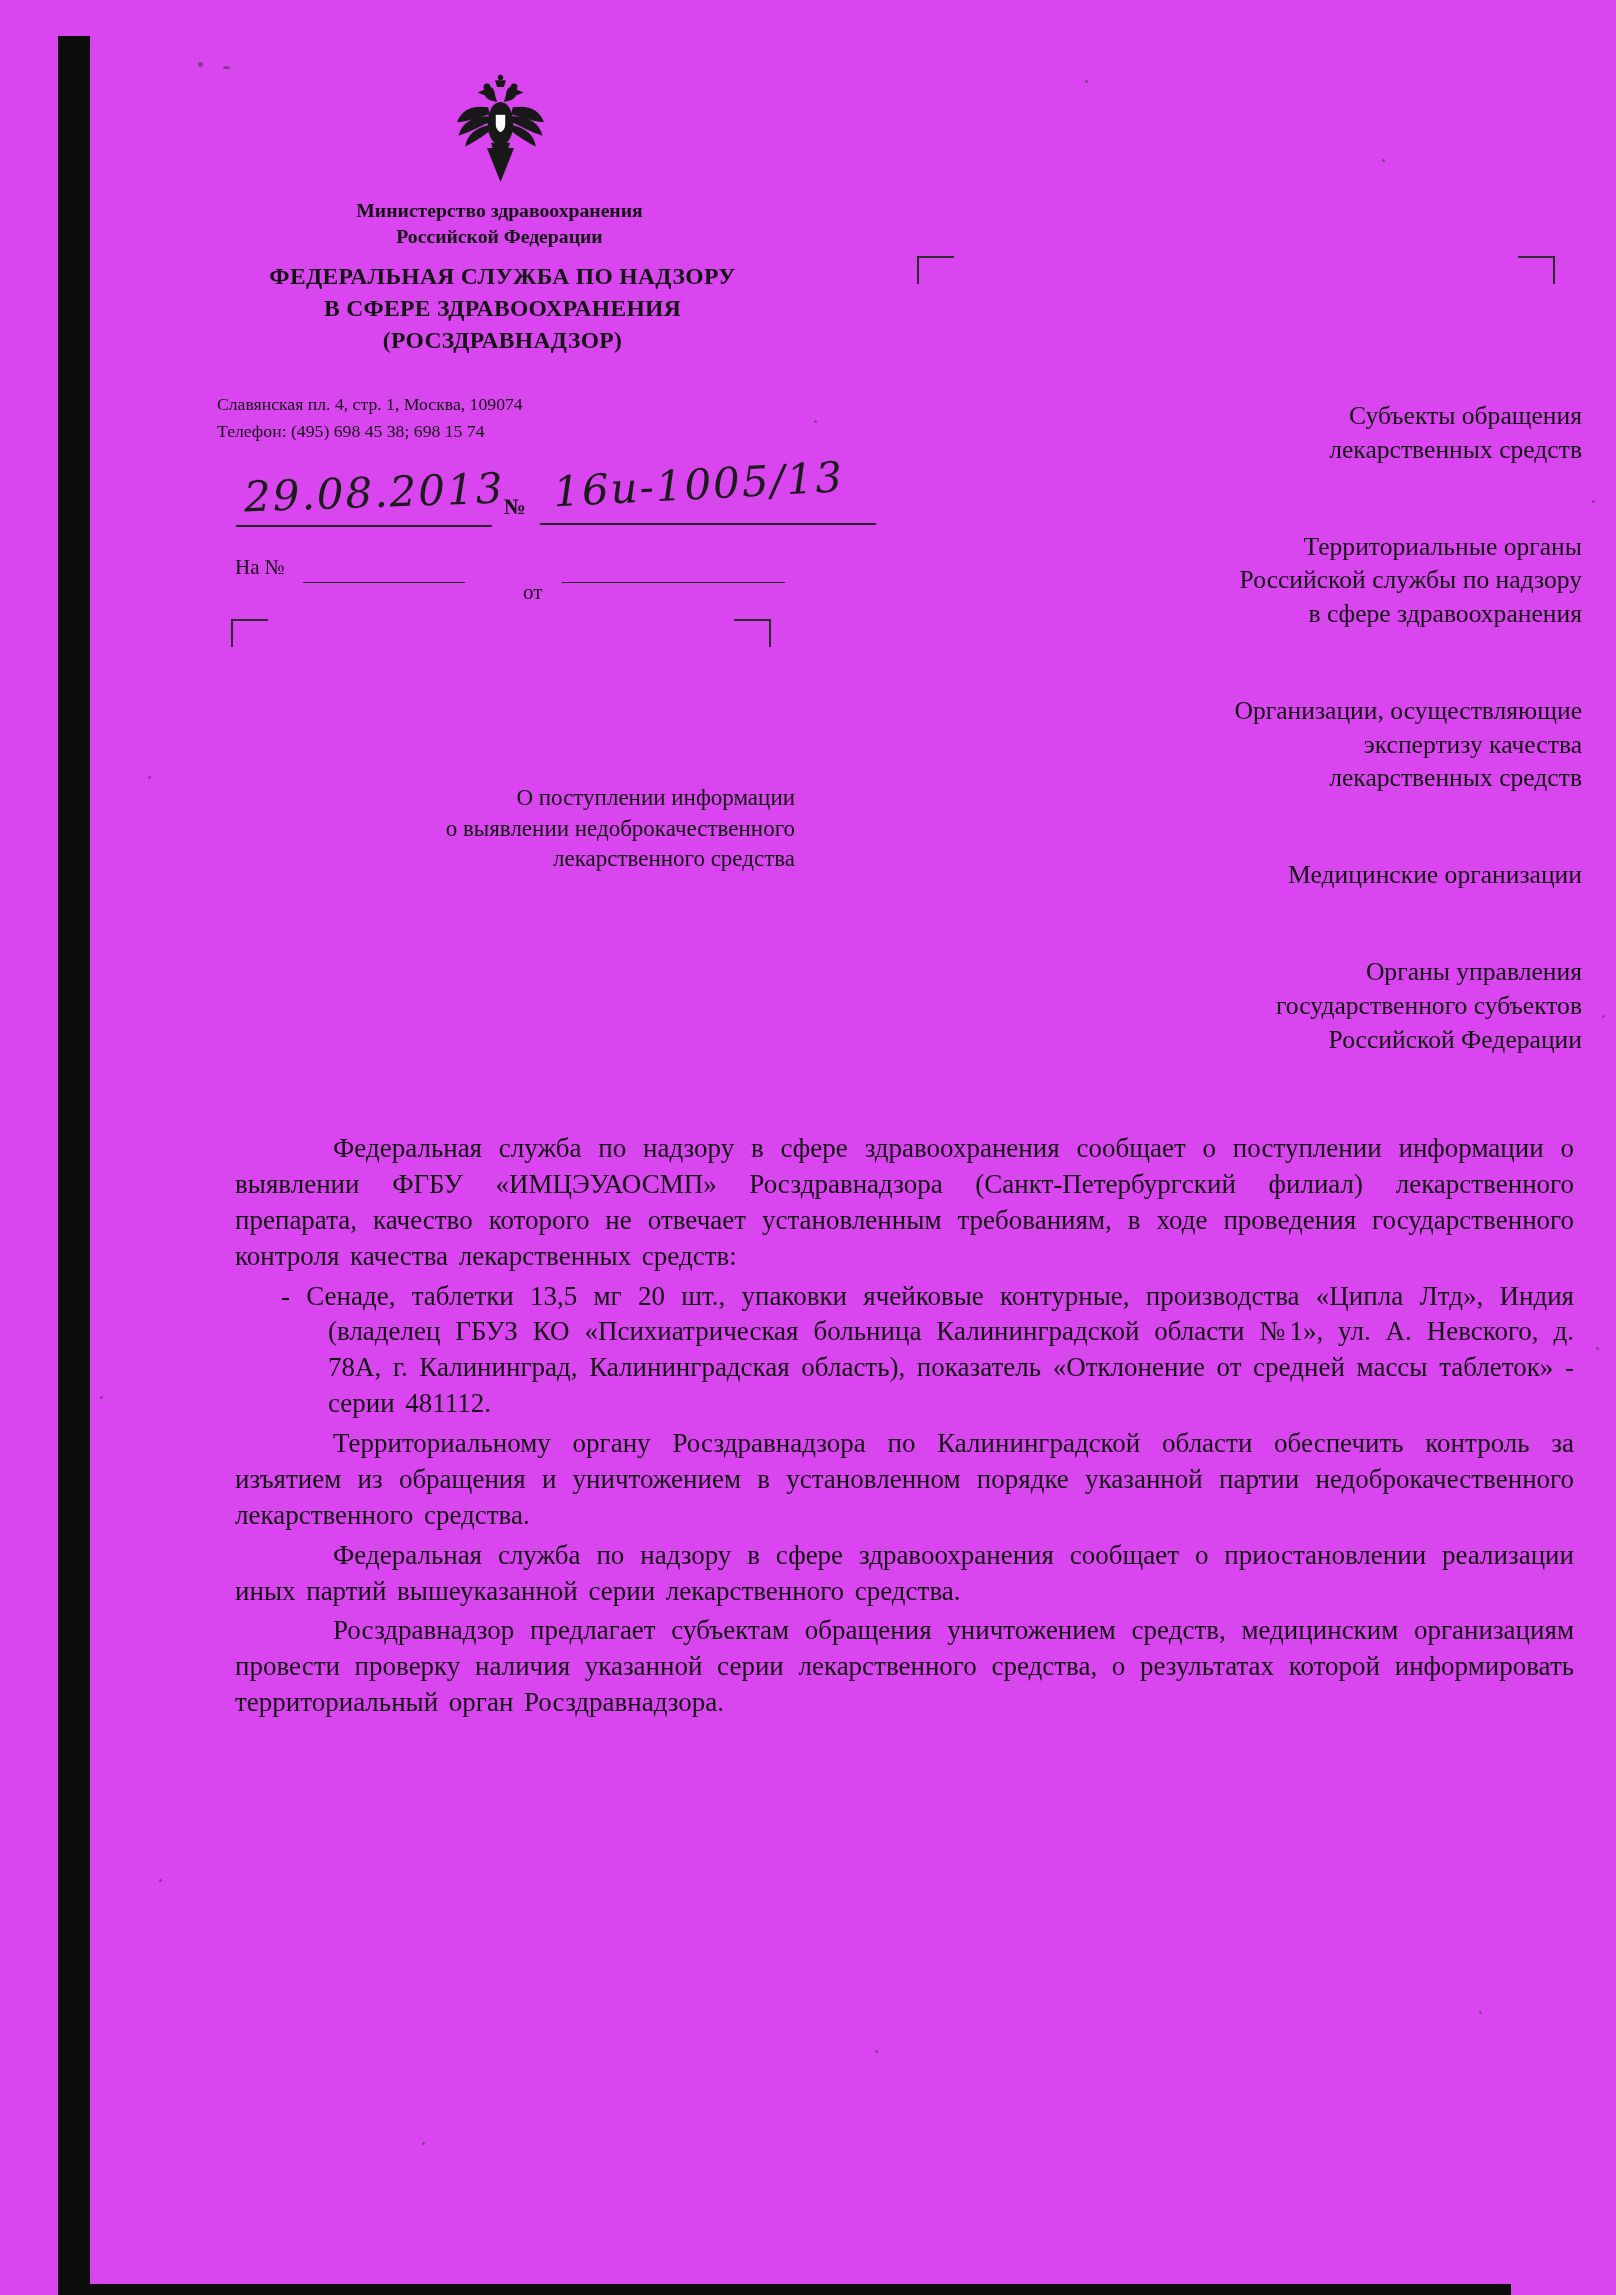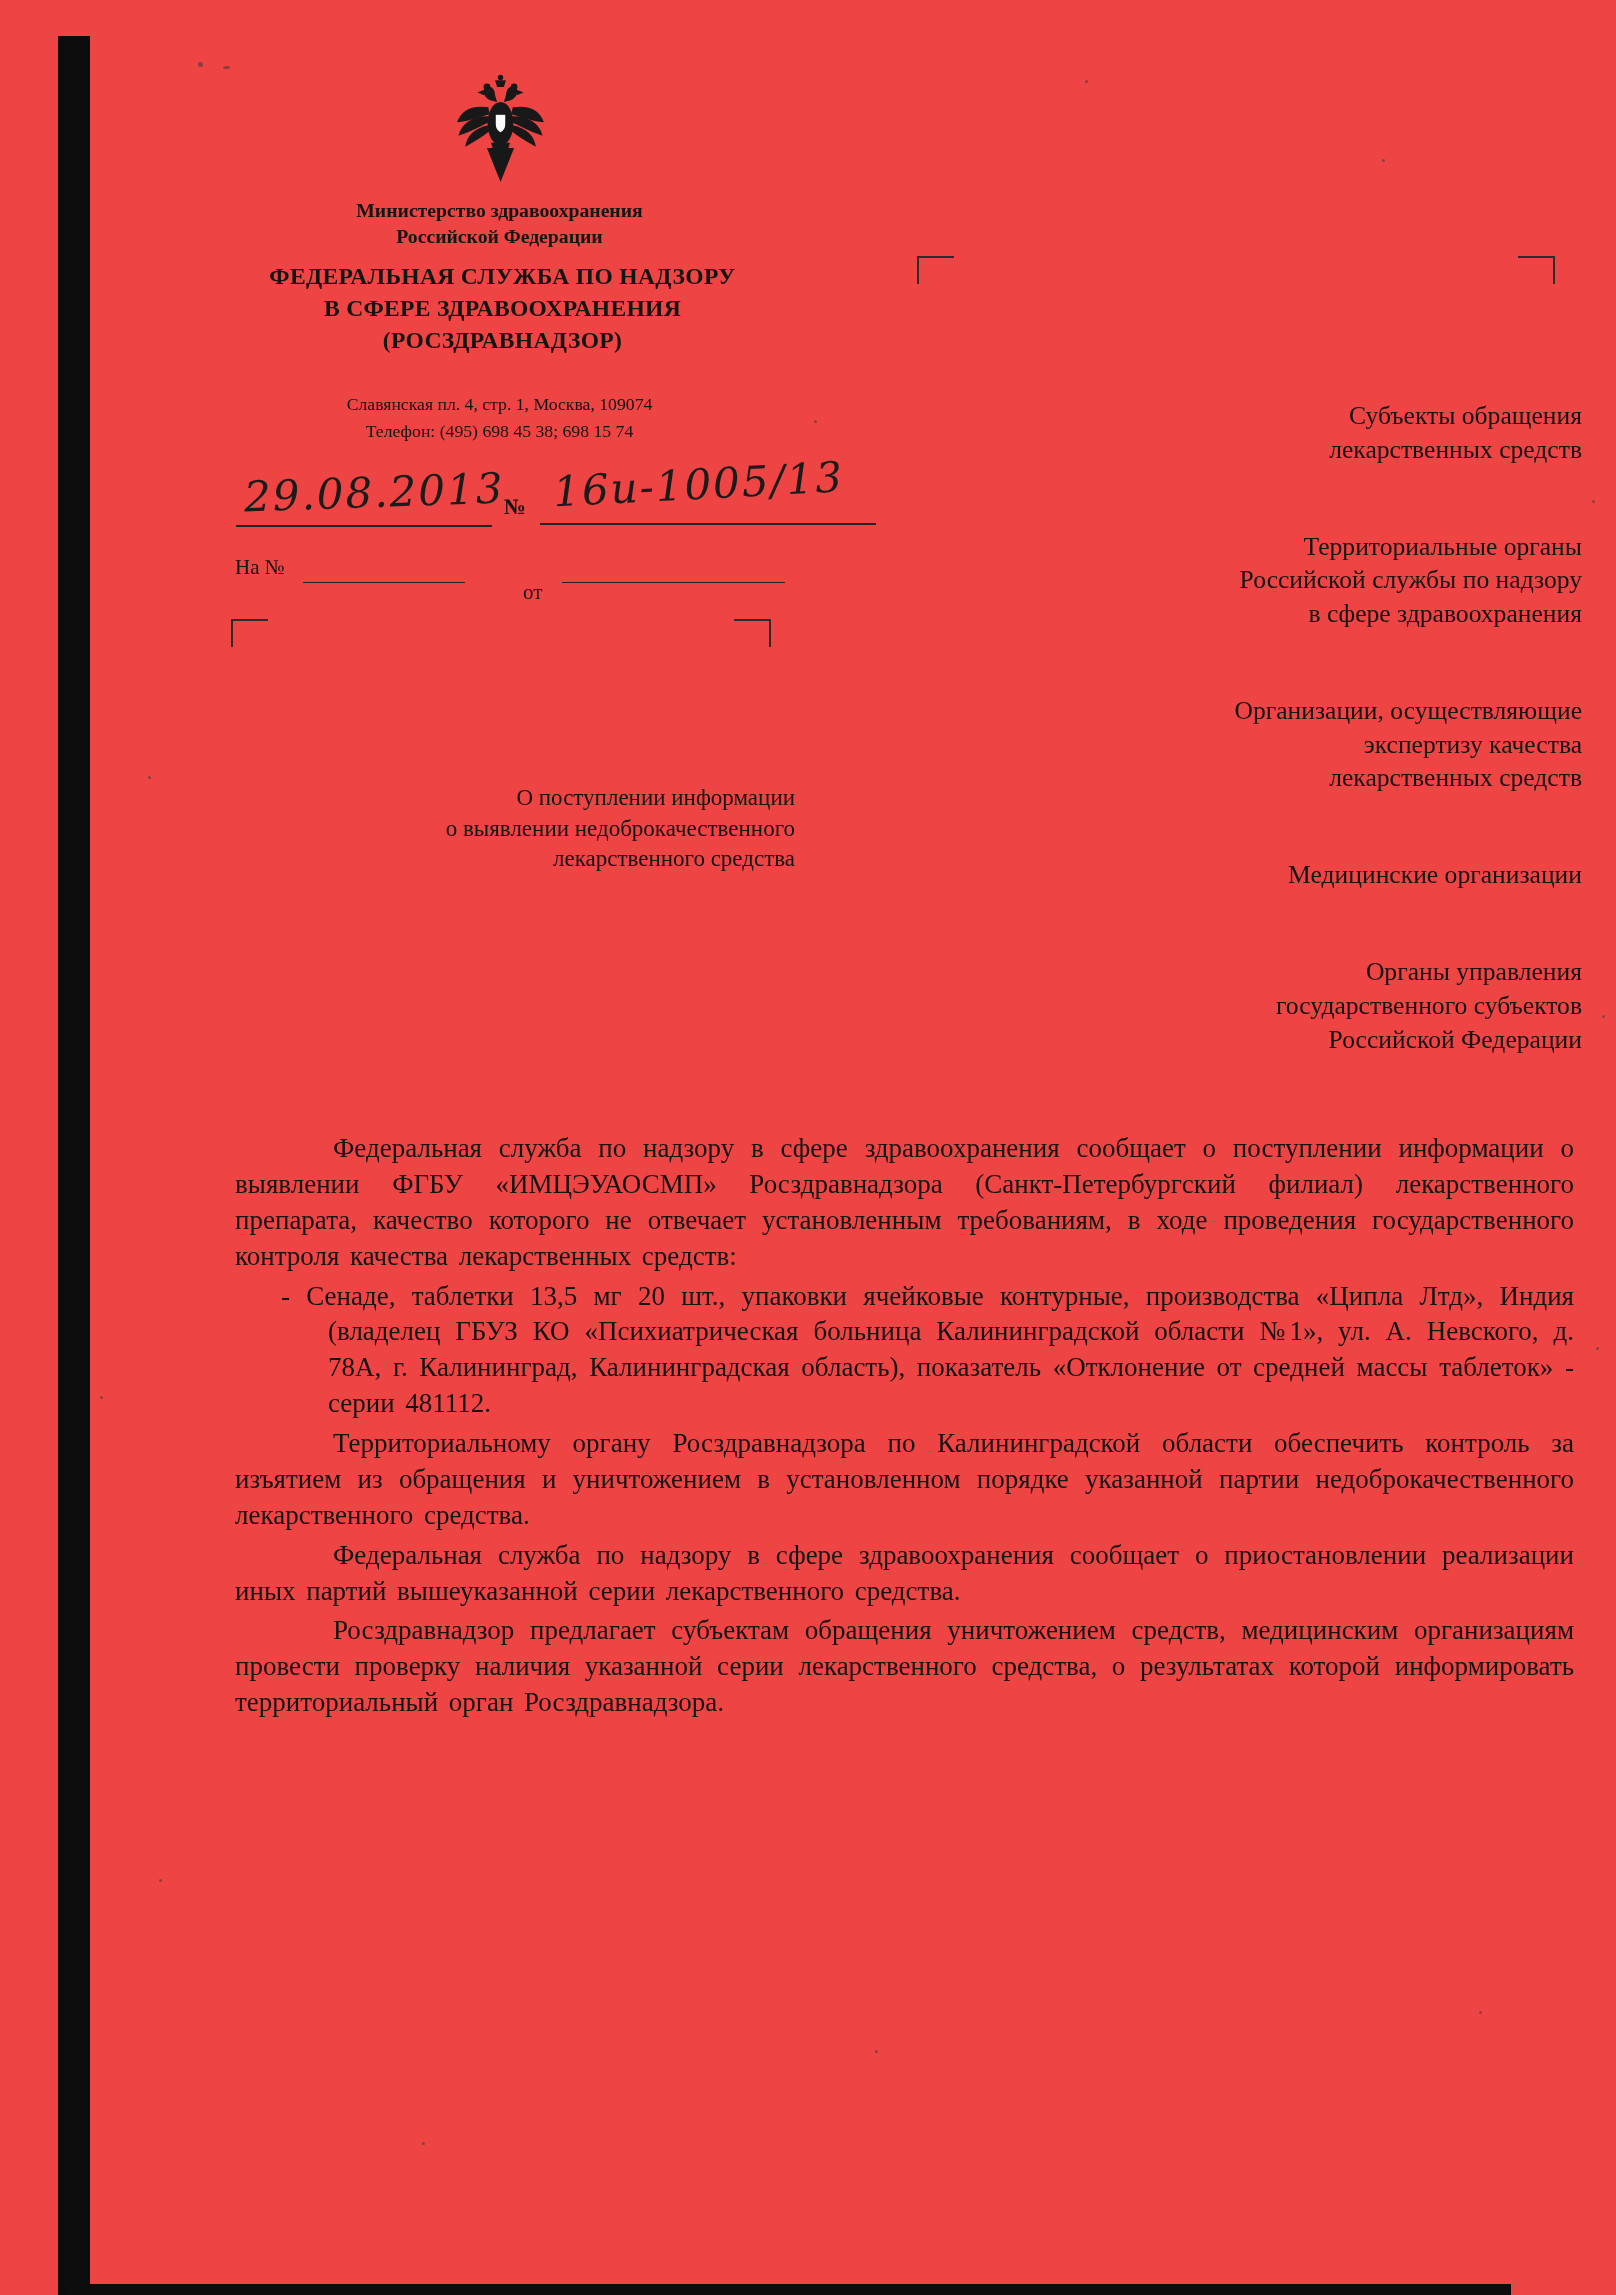--- a/index.html
+++ b/index.html
@@ -1,20 +1,20 @@
 <!DOCTYPE html>
 <html style="font-size:10.5px"><head>
 <meta charset="utf-8">
 <style>
   * { margin:0; padding:0; box-sizing:border-box; }
   html,body { background:#e8e8e8; }
   body { width:1617px; height:2295px; position:relative; }
   .page {
     position:absolute; inset:0;
-    background:#ef4444;
+    background:#d946ef;
     font-family:"Liberation Serif","DejaVu Serif",serif;
     color:#141414;
     overflow:hidden;
   }
   
   .left-bar { position:absolute; left:58px; top:36px; width:31.5px; height:2259px; background:#0c0c0c; }
   .bottom-bar { position:absolute; left:68px; top:2284px; width:1443px; height:10.5px; background:#0d0d0d; }
   .speck { position:absolute; background:#3a3a3a; border-radius:50%; opacity:.55; }
 
   
@@ -24,21 +24,21 @@
     text-align:center; font-weight:bold; font-size:19.7px; line-height:1.3;
     white-space:pre-line;
   }
   .agency {
     position:absolute; left:217px; top:261px; width:571px;
     text-align:center; font-weight:bold; font-size:23.6px; line-height:1.35;
     white-space:pre-line; letter-spacing:0.3px;
   }
   .addr {
     position:absolute; left:217px; top:391px; width:565px;
-    text-align:center; font-size:17.7px; line-height:1.55; white-space:pre-line;
+    text-align:left; font-size:17.7px; line-height:1.55; white-space:pre-line;
   }
 
   
   .handwriting {
     font-family:"DejaVu Serif",serif; font-style:italic;
     font-size:42px; letter-spacing:2px; color:#1b1b1b;
   }
   .hw-date { position:absolute; left:244px; top:468px; transform:rotate(-2deg); }
   .hw-num  { position:absolute; left:553px; top:460px; transform:rotate(-3deg); }
   .uline { position:absolute; height:0; border-bottom:2px solid #222; }

